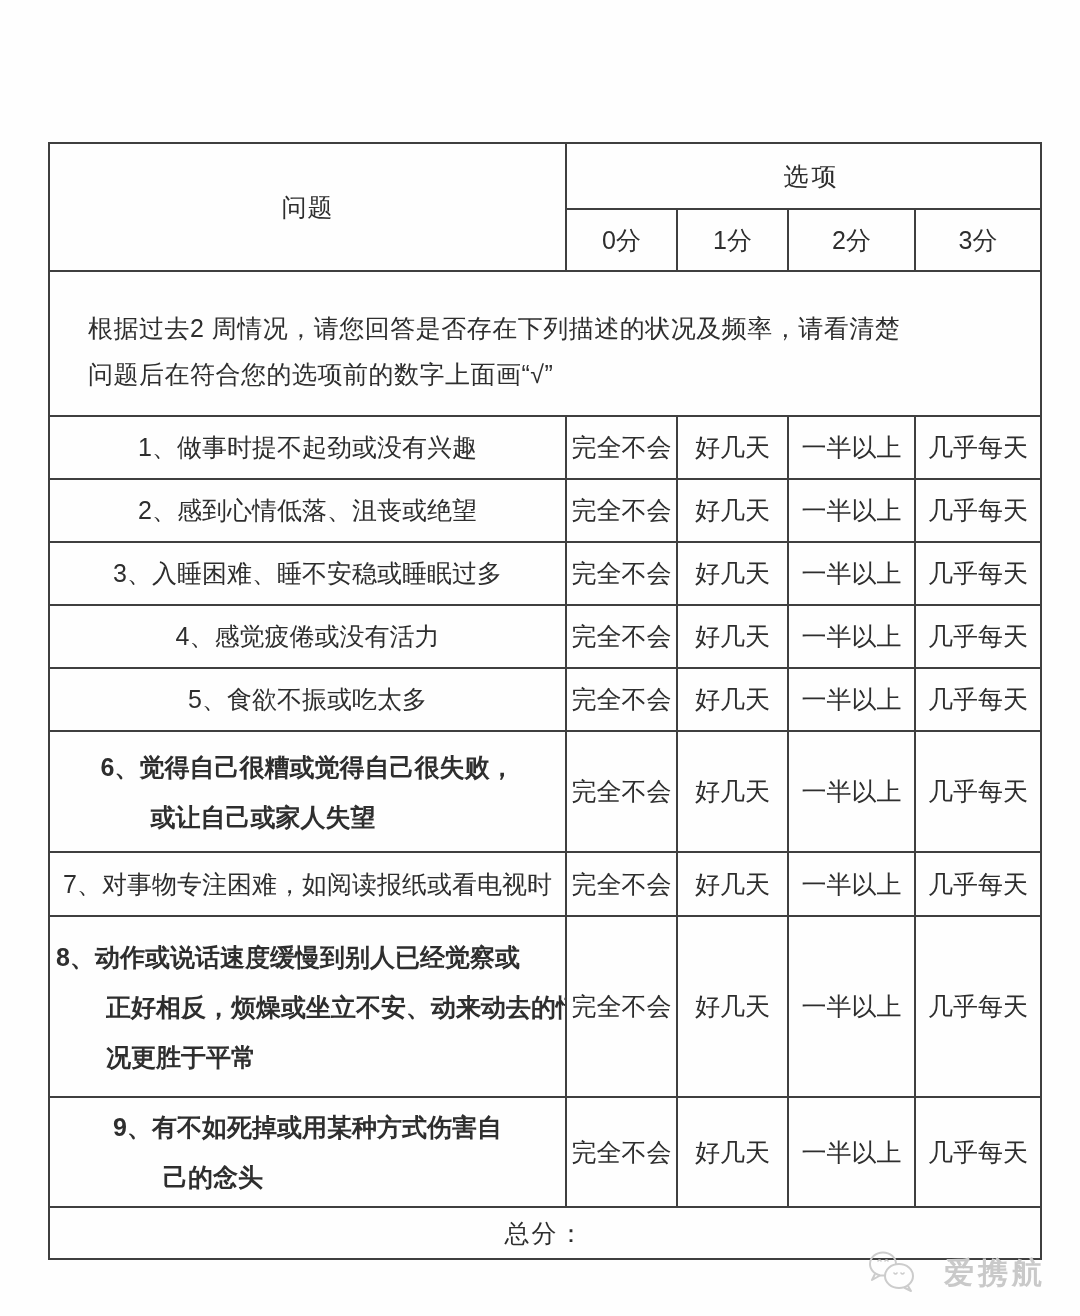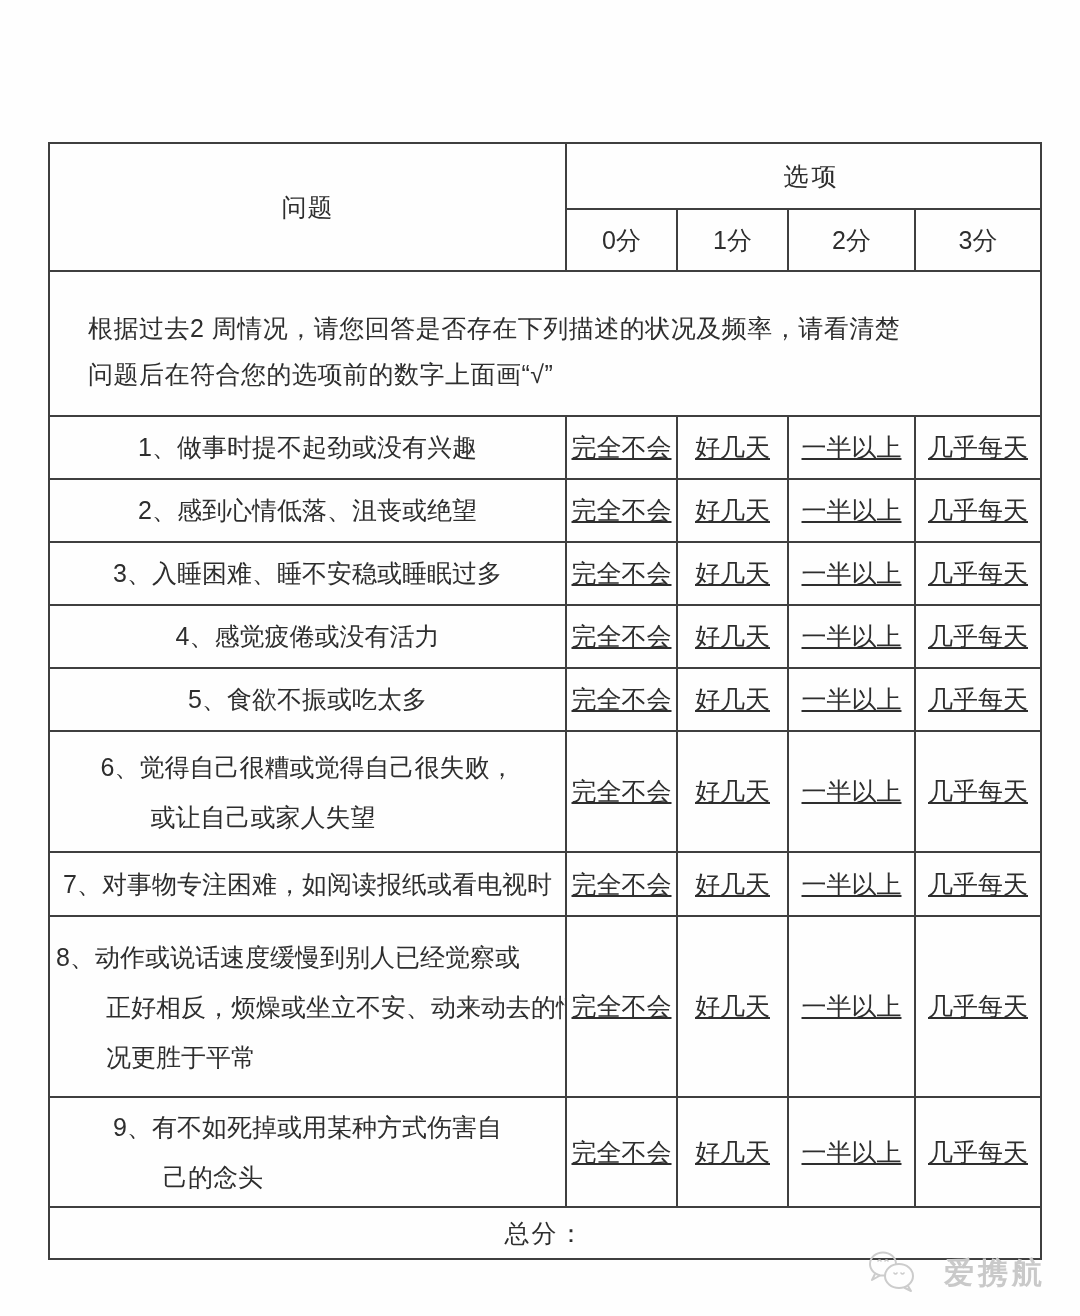--- a/index.html
+++ b/index.html
@@ -80,28 +80,28 @@
     padding: 4px 6px;
   }
   .q-line.single { white-space: nowrap; }
   .q-multi {
     display: inline-block;
     text-align: left;
   }
   .q-multi .q-line {
     line-height: 50px;
     white-space: nowrap;
+    font-weight: bold;
   }
   .q-multi .q-line.cont { text-indent: 2em; }
   td.opt-cell {
     text-align: center;
     font-size: 24px;
     padding: 0 2px;
     white-space: nowrap;
-    text-decoration: underline;
   }
   tr.total-row { height: 52px; }
   td.total-cell {
     text-align: center;
     font-size: 27px;
     letter-spacing: 2px;
   }
   .watermark {
     position: absolute;
     top: 1250px;

